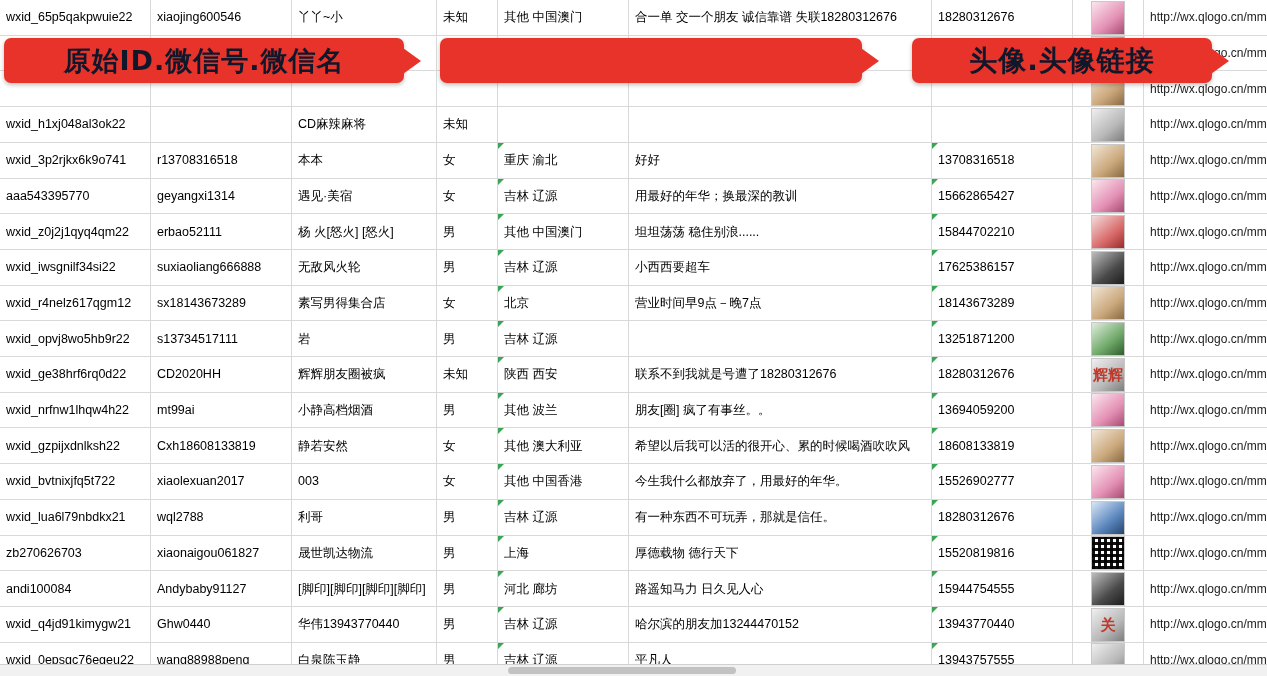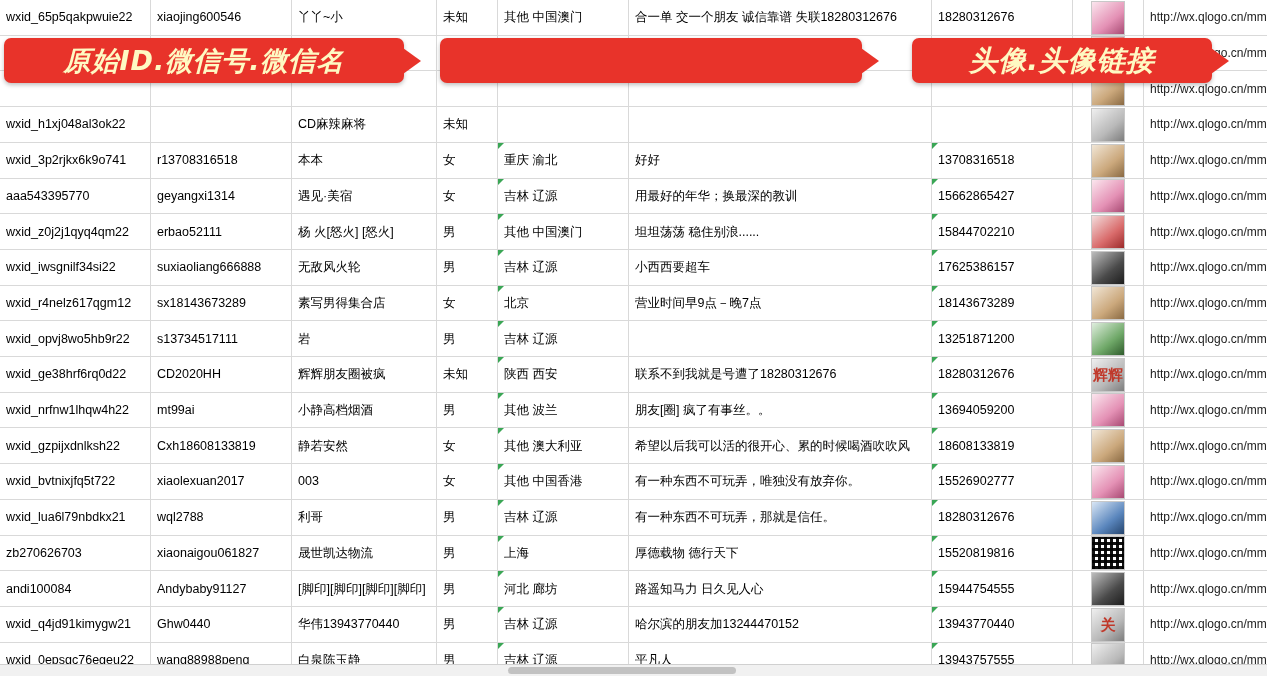--- a/index.html
+++ b/index.html
@@ -113,32 +113,31 @@
     left: 0; top: 0;
     width: 0; height: 0;
     border-top: 6px solid #3aa655;
     border-right: 6px solid transparent;
   }
 
   
   .banner {
     position: absolute;
     background: #e8332a;
-    color: #fef9c3;
+    color: #0f172a;
     font-weight: bold;
     font-family: "DejaVu Sans", sans-serif;
     letter-spacing: 1px;
     border-radius: 7px;
     display: flex;
     align-items: center;
     justify-content: center;
     box-shadow: 0 2px 4px rgba(0,0,0,0.25);
     white-space: nowrap;
     z-index: 20;
-    font-style: italic;
   }
   .banner .tail {
     position: absolute;
     right: -17px;
     top: 50%;
     transform: translateY(-50%);
     width: 0; height: 0;
     border-left: 18px solid #e8332a;
     border-top: 13px solid transparent;
     border-bottom: 13px solid transparent;
@@ -321,21 +320,21 @@
           <td class="c6 tri">18608133819</td>
           <td class="c7 avatar-cell"><span class="avatar a-tan"></span></td>
           <td class="c8 cell-url">http://wx.qlogo.cn/mmhead</td>
         </tr>
         <tr>
           <td class="c0">wxid_bvtnixjfq5t722</td>
           <td class="c1">xiaolexuan2017</td>
           <td class="c2">003</td>
           <td class="c3">女</td>
           <td class="c4 tri">其他 中国香港</td>
-          <td class="c5">有一种东西不可玩弄，唯独没有放弃你。</td>
+          <td class="c5">今生我什么都放弃了，用最好的年华。</td>
           <td class="c6 tri">15526902777</td>
           <td class="c7 avatar-cell"><span class="avatar a-pink"></span></td>
           <td class="c8 cell-url">http://wx.qlogo.cn/mmhead</td>
         </tr>
         <tr>
           <td class="c0">wxid_lua6l79nbdkx21</td>
           <td class="c1">wql2788</td>
           <td class="c2">利哥</td>
           <td class="c3">男</td>
           <td class="c4 tri">吉林 辽源</td>

